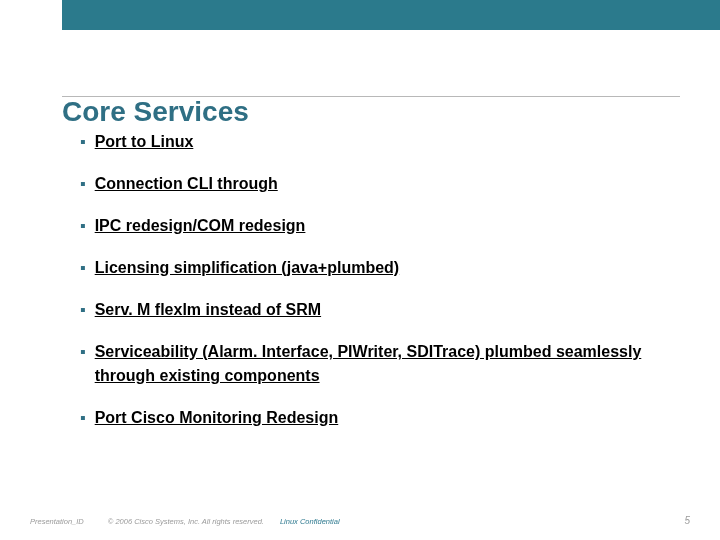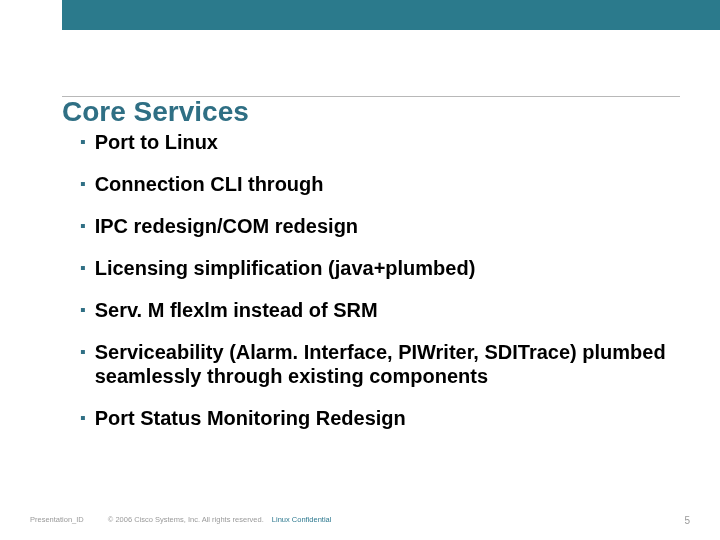--- a/index.html
+++ b/index.html
@@ -59,41 +59,43 @@
     margin-bottom: 18px;
   }
   .bullet .marker {
     color: #2f6f84;
     font-size: 16px;
     margin-right: 9px;
     line-height: 24px;
     font-weight: bold;
   }
   .bullet .text {
-    font-size: 20px;
+    font-size: 16px;
     font-weight: bold;
     color: #000;
     line-height: 24px;
     flex: 1;
+    text-decoration: underline;
   }
   .footer {
     position: absolute;
     bottom: 14px;
     left: 30px;
     right: 30px;
     font-size: 7.5px;
     color: #9a9a9a;
     display: flex;
-    align-items: flex-start;
+    align-items: flex-end;
+    font-style: italic;
   }
   .footer .pres-id {
     margin-right: 24px;
   }
   .footer .copyright {
-    margin-right: 8px;
+    margin-right: 16px;
   }
   .footer .confidential {
     color: #2f7a90;
   }
   .footer .page-num {
     margin-left: auto;
     color: #9a9a9a;
     font-size: 10px;
   }
 </style>
@@ -125,21 +127,21 @@
   <div class="bullet">
     <span class="marker">▪</span>
     <span class="text">Serv. M flexlm instead of SRM</span>
   </div>
   <div class="bullet">
     <span class="marker">▪</span>
     <span class="text">Serviceability (Alarm. Interface, PIWriter, SDITrace) plumbed seamlessly through existing components</span>
   </div>
   <div class="bullet">
     <span class="marker">▪</span>
-    <span class="text">Port Status Monitoring Redesign</span>
+    <span class="text">Port Cisco Monitoring Redesign</span>
   </div>
 </div>
 
 <div class="footer">
   <span class="pres-id">Presentation_ID</span>
   <span class="copyright">© 2006 Cisco Systems, Inc. All rights reserved.</span>
   <span class="confidential">Linux Confidential</span>
   <span class="page-num">5</span>
 </div>
 

